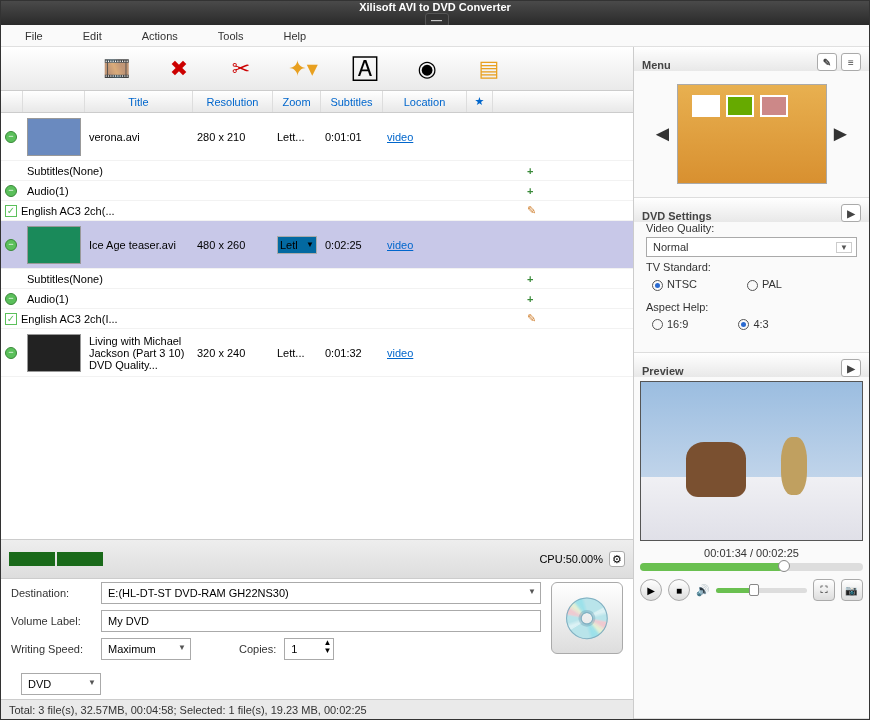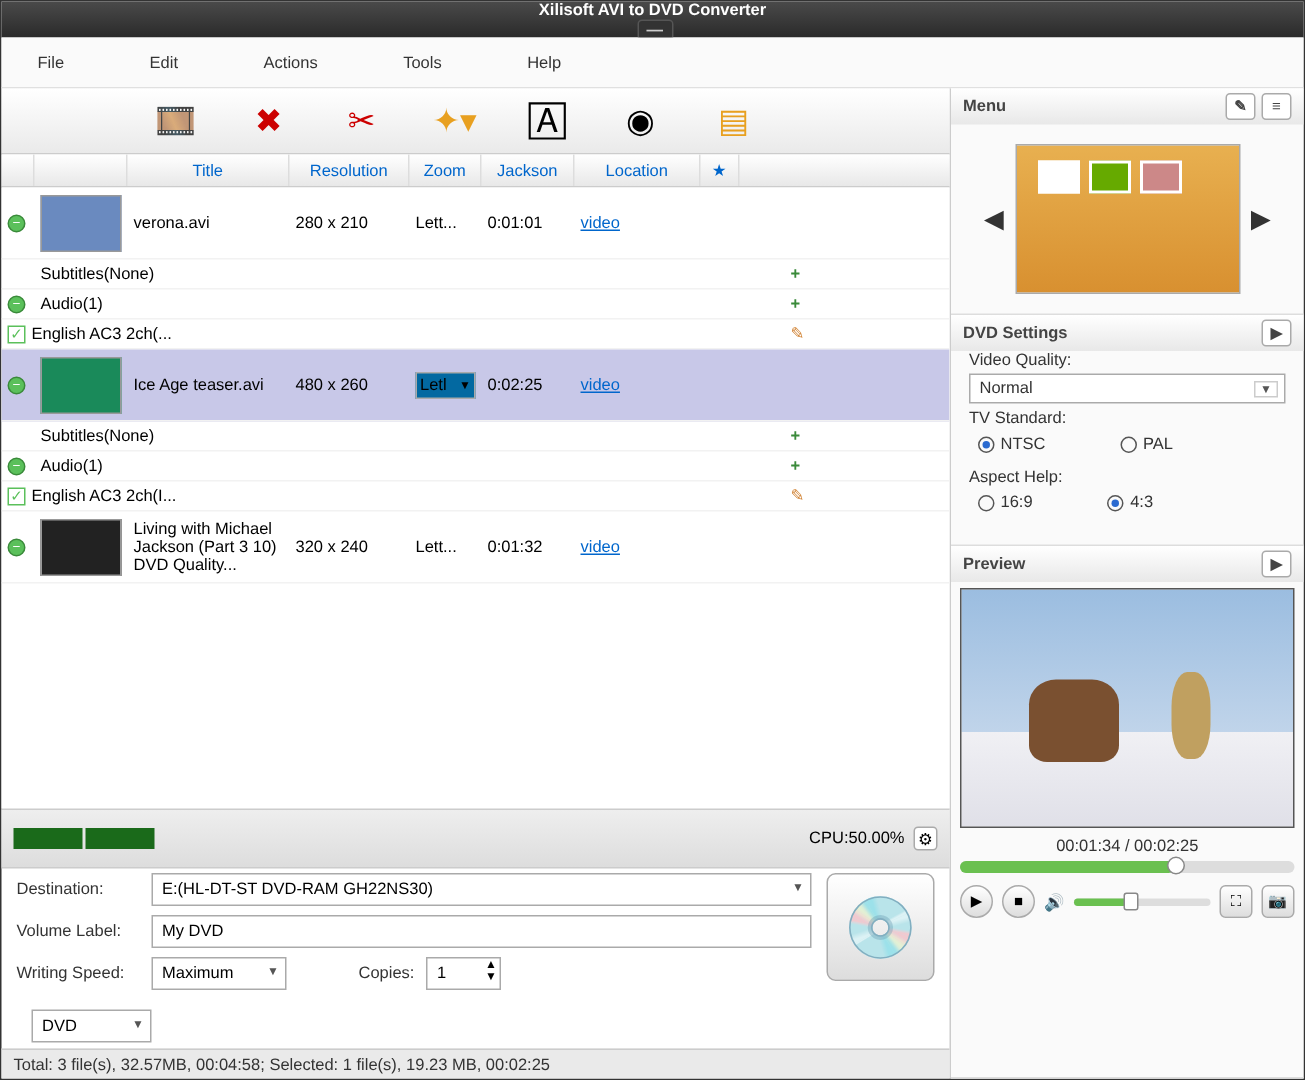--- a/index.html
+++ b/index.html
@@ -2,21 +2,21 @@
 <html><head>
 <meta charset="utf-8">
 <style>
 * { box-sizing: border-box; margin: 0; padding: 0; font-family: Tahoma, Arial, sans-serif; font-size: 11px; }
 body { background: #f0f0f0; width: 870px; height: 720px; overflow: hidden; }
 .window { width: 870px; height: 720px; display: flex; flex-direction: column; background: #fff; border: 1px solid #333; }
 .titlebar { background: linear-gradient(#4a4a4a, #2a2a2a); color: #fff; height: 24px; display: flex; align-items: center; padding: 0 6px; font-weight: bold; flex-direction: column; }
 .titlebar-icon { width: 14px; height: 14px; background: #f60; border-radius: 2px; margin-right: 6px; }
 .titlebar-title { flex: 1; }
 .win-btn { width: 24px; height: 18px; background: #333; border: 1px solid #555; margin-left: 3px; display: flex; align-items: center; justify-content: center; color: #ccc; cursor: pointer; font-weight: bold; border-radius: 3px; }
-.menubar { height: 34px; display: flex; align-items: center; padding-left: 24px; gap: 57px; background: #fafafa; border-bottom: 1px solid #e0e0e0; }
+.menubar { height: 22px; display: flex; align-items: center; padding-left: 24px; gap: 40px; background: #fafafa; border-bottom: 1px solid #e0e0e0; }
 .menubar span { cursor: pointer; color: #333; }
 .toolbar { height: 44px; background: linear-gradient(#fff, #eaeaea); border-bottom: 1px solid #ccc; display: flex; align-items: center; padding-left: 100px; gap: 30px; }
 .tb-btn { width: 32px; height: 32px; display: flex; align-items: center; justify-content: center; cursor: pointer; font-size: 22px; }
 .body { flex: 1; display: flex; min-height: 0; }
 .left-pane { flex: 1; display: flex; flex-direction: column; border-right: 1px solid #ccc; min-height: 0; }
 .right-pane { width: 235px; display: flex; flex-direction: column; background: #fafafa; }
 
 
 .tbl-header { display: flex; height: 22px; background: linear-gradient(#fff, #e8e8e8); border-bottom: 1px solid #ccc; }
 .tbl-header .col { border-right: 1px solid #ddd; color: #0066cc; display: flex; align-items: center; justify-content: center; }
@@ -65,21 +65,21 @@
 .size-fill { position: absolute; left: 0; top: 0; bottom: 0; width: 3%; background: #5bc05b; }
 .size-ticks { position: absolute; inset: 0; display: flex; }
 .size-ticks span { flex: 1; border-right: 1px solid #ddd; text-align: center; font-size: 9px; padding-top: 3px; color: #666; }
 .dvd-sel { width: 80px; height: 22px; border: 1px solid #aaa; margin-left: 10px; display: flex; align-items: center; padding: 0 6px; background: #fff; position: relative; }
 
 
 .status-bar { height: 20px; background: #eaeaea; border-top: 1px solid #ccc; display: flex; align-items: center; padding: 0 8px; color: #333; }
 
 
 .rp-section { border-bottom: 1px solid #ddd; }
-.rp-header { height: 24px; background: linear-gradient(#fff, #e8e8e8); display: flex; align-items: center; padding: 0 8px; font-weight: bold; color: #444; }
+.rp-header { height: 24px; background: linear-gradient(#fff, #e8e8e8); display: flex; align-items: flex-end; padding: 0 8px; font-weight: bold; color: #444; }
 .rp-header .spacer { flex: 1; }
 .rp-header .btn-icon { width: 20px; height: 18px; border: 1px solid #aaa; border-radius: 3px; background: #fff; margin-left: 4px; display: flex; align-items: center; justify-content: center; cursor: pointer; font-size: 10px; }
 .menu-preview { height: 126px; display: flex; align-items: center; justify-content: center; gap: 8px; padding: 6px; }
 .menu-nav { width: 12px; height: 24px; font-size: 22px; display: flex; align-items: center; justify-content: center; cursor: pointer; color: #333; }
 .menu-thumb { width: 150px; height: 100px; background: linear-gradient(#e8b050, #d89030); border: 1px solid #aaa; padding: 10px 14px; display: flex; flex-wrap: wrap; gap: 6px; align-content: flex-start; }
 .menu-thumb .t { width: 28px; height: 22px; background: #fff; border: 2px solid #fff; }
 .menu-thumb .t.g { background: #6a0; }
 
 .settings-body { padding: 0 12px 12px; }
 .set-row { margin-bottom: 4px; color: #333; }
@@ -138,21 +138,21 @@
         <div class="tb-btn">◉</div>
         <div class="tb-btn" style="color:#e8a020">▤</div>
       </div>
 
       <div class="tbl-header">
         <div class="col col-exp"></div>
         <div class="col col-thm"></div>
         <div class="col col-title">Title</div>
         <div class="col col-res">Resolution</div>
         <div class="col col-zoom">Zoom</div>
-        <div class="col col-dur">Jackson</div>
+        <div class="col col-dur">Subtitles</div>
         <div class="col col-loc">Location</div>
         <div class="col col-star">★</div>
       </div>
 
       <div class="tbl-body" id="tbl-body">
           <div class="trow video">
             <div class="cell col-exp">
               <div class="exp-btn">−</div>
             </div>
             <div class="cell col-thm">

